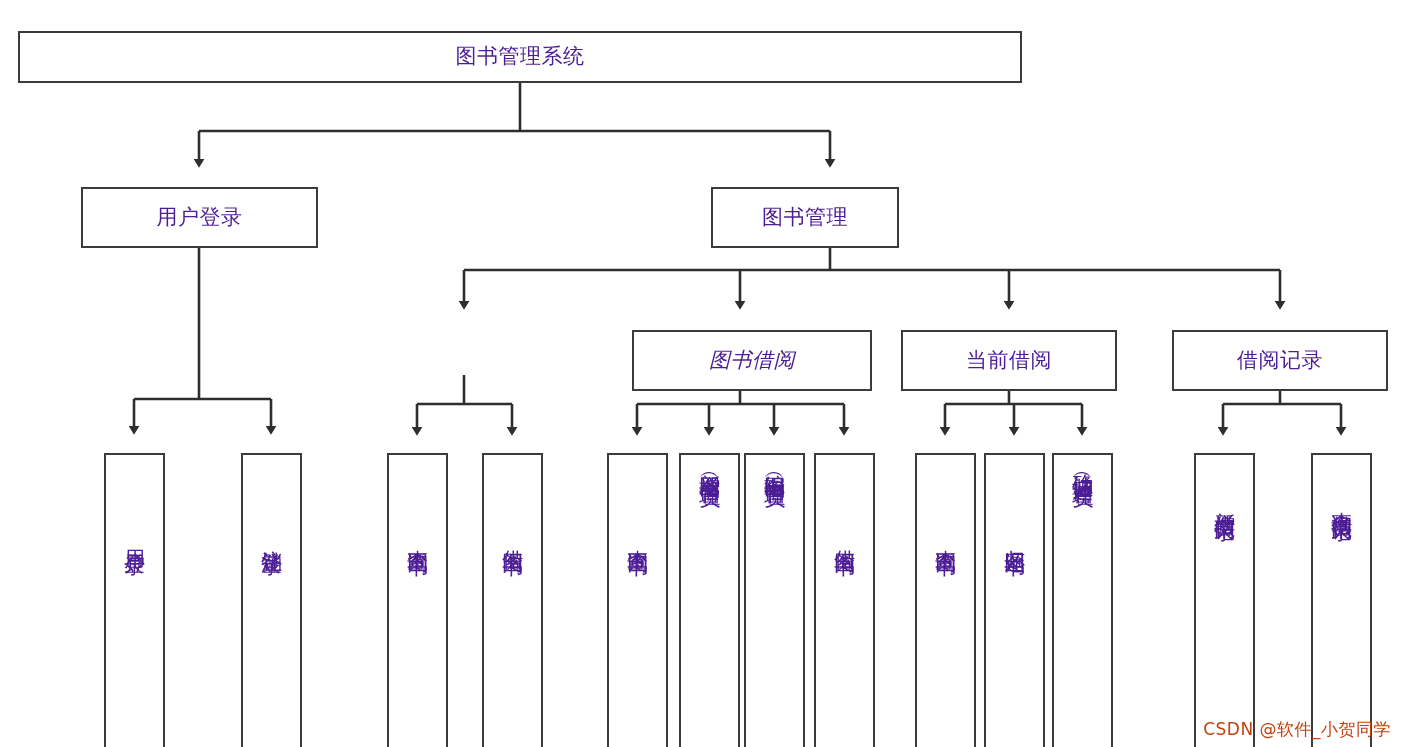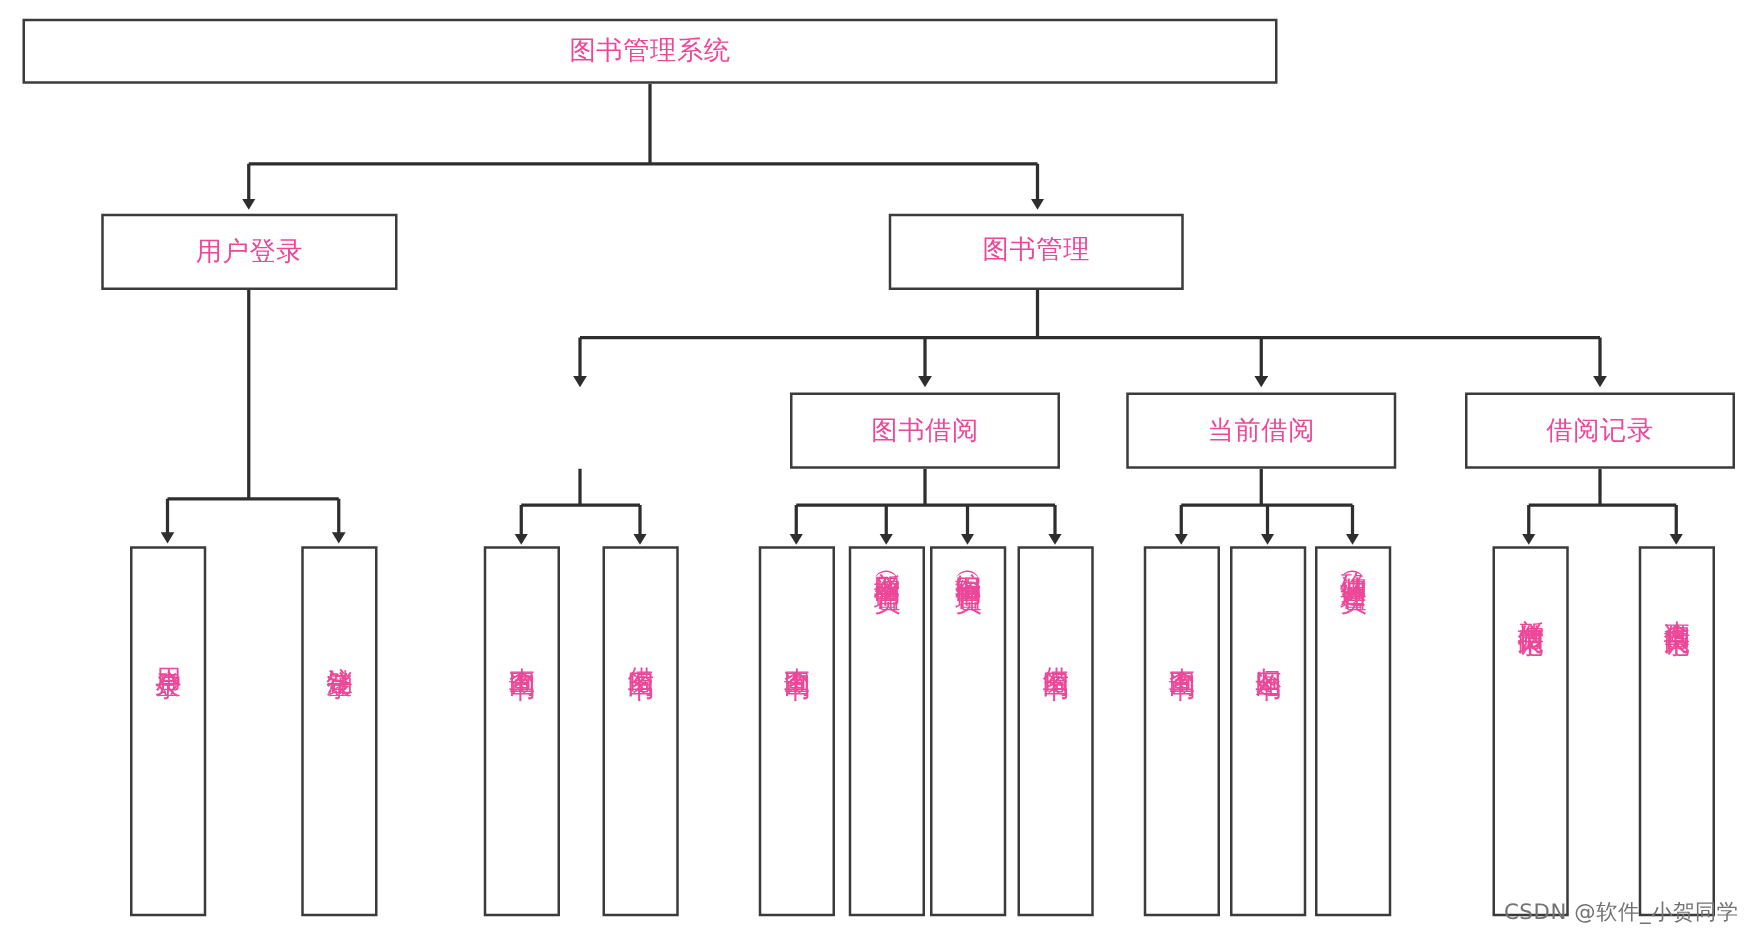--- a/index.html
+++ b/index.html
@@ -21,25 +21,26 @@
     top: 0;
     width: 1405px;
     height: 747px;
     pointer-events: none;
   }
   .node {
     position: absolute;
     box-sizing: border-box;
     border: 2px solid #3b3b3b;
     background: #ffffff;
-    color: #ec4899;
+    color: #4c1d95;
     display: flex;
     align-items: center;
     justify-content: center;
     z-index: 2;
+    margin-top: 16px;
   }
   .node .lbl {
     display: block;
     text-align: center;
     line-height: 1.12;
     letter-spacing: 0.5px;
   }
   
   .node.h .lbl {
     font-size: 21px;
@@ -61,21 +62,21 @@
   }
   
   .node.v.tight {
     padding-top: 2px;
   }
   .watermark {
     position: absolute;
     right: 14px;
     bottom: 6px;
     font-size: 17px;
-    color: #737373;
+    color: #c2410c;
     letter-spacing: 0.5px;
     white-space: nowrap;
     z-index: 5;
   }
 </style>
 </head>
 <body>
 
 <div id="canvas">
 
@@ -129,25 +130,25 @@
     </g>
   </svg>
 
   <div class="node h" style="left:18px; top:15px; width:1004px; height:52px;">
     <span class="lbl">图书管理系统</span>
   </div>
 
   <div class="node h" style="left:81px; top:171px; width:237px; height:61px;">
     <span class="lbl">用户登录</span>
   </div>
-  <div class="node h" style="left:711px; top:171px; width:236px; height:61px;font-family:Liberation Mono, monospace;">
+  <div class="node h" style="left:711px; top:171px; width:188px; height:61px;">
     <span class="lbl">图书管理</span>
   </div>
 
-  <div class="node h" style="left:632px; top:314px; width:216px; height:61px;">
+  <div class="node h" style="left:632px; top:314px; width:240px; height:61px;font-style:italic;">
     <span class="lbl">图书借阅</span>
   </div>
   <div class="node h" style="left:901px; top:314px; width:216px; height:61px;">
     <span class="lbl">当前借阅</span>
   </div>
   <div class="node h" style="left:1172px; top:314px; width:216px; height:61px;justify-content:center;">
     <span class="lbl">借阅记录</span>
   </div>
 
   <div class="node v" style="left:104px; top:437px; width:61px; height:296px; padding-top:78px;">

